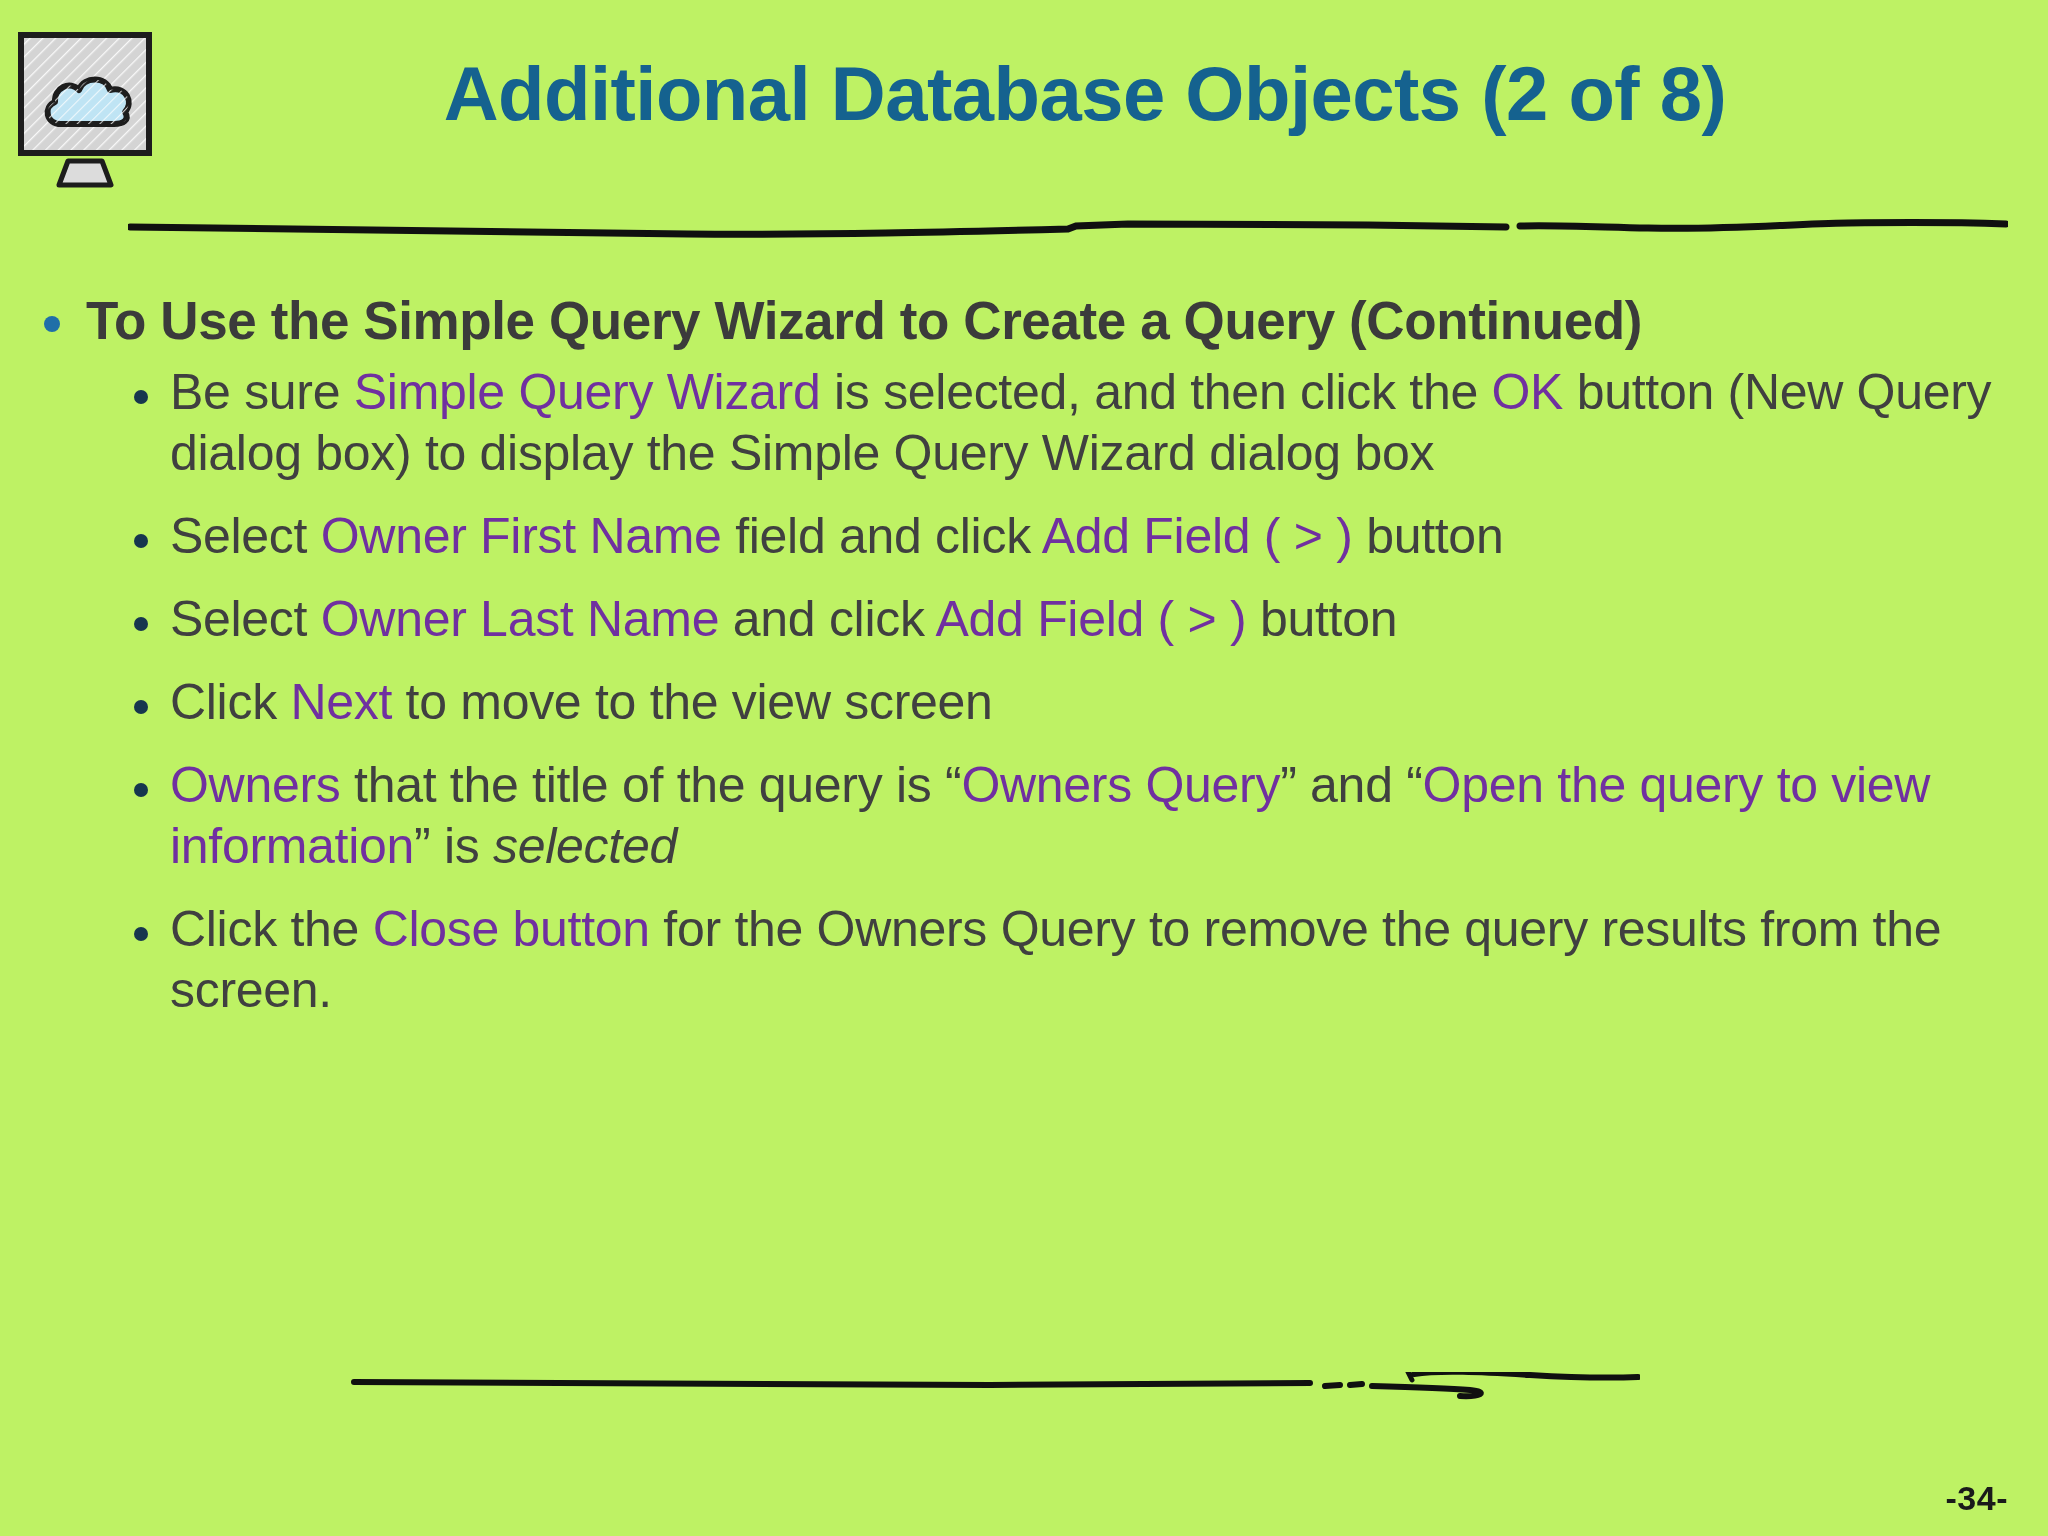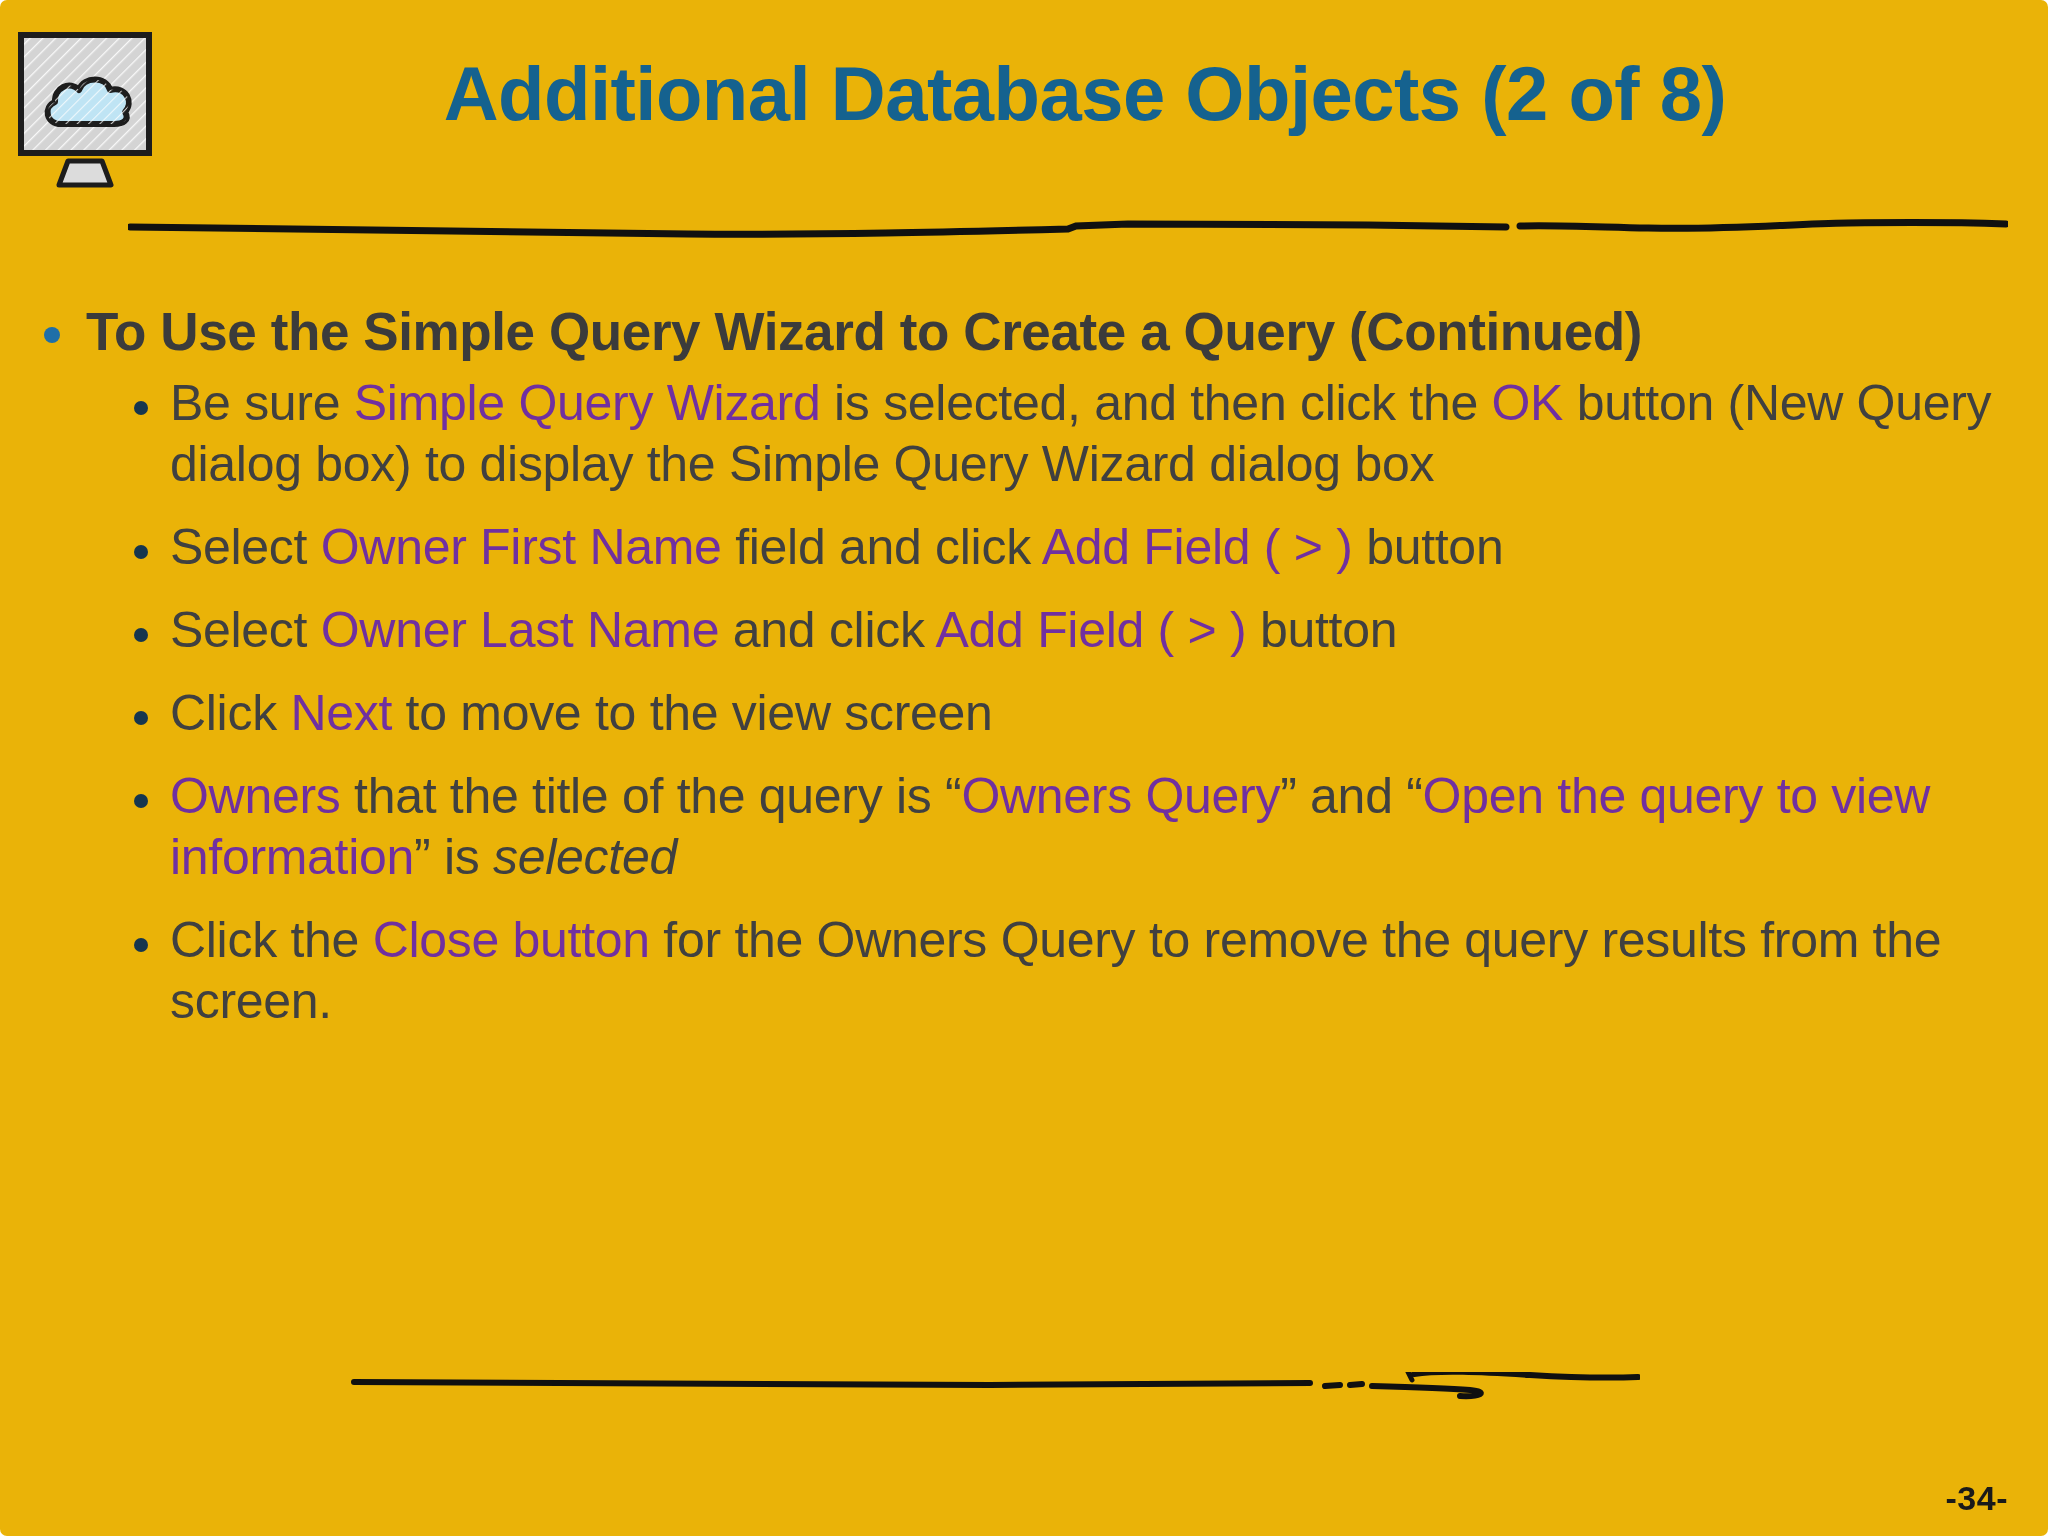--- a/index.html
+++ b/index.html
@@ -11,22 +11,21 @@
     width: 2048px;
     height: 1536px;
     overflow: hidden;
     font-family: "Liberation Sans", sans-serif;
     position: relative;
   }
 
   .slide {
     position: absolute;
     inset: 0;
-    background: #eab308;
-    border-radius: 7px;
+    background: #bef264;
   }
 
   
   .header {
     position: absolute;
     top: 0;
     left: 0;
     width: 2048px;
     height: 250px;
   }
@@ -72,21 +71,21 @@
 
   ul.lvl1 {
     list-style: none;
     margin: 0;
     padding: 0;
   }
 
   li.lvl1-item {
     position: relative;
     padding-left: 56px;
-    margin: 11px 0 6px 30px;
+    margin: 0 0 6px 30px;
   }
 
   li.lvl1-item > .dot1 {
     position: absolute;
     left: 14px;
     top: 26px;
     width: 16px;
     height: 16px;
     border-radius: 50%;
     background: #1F6FA8;

